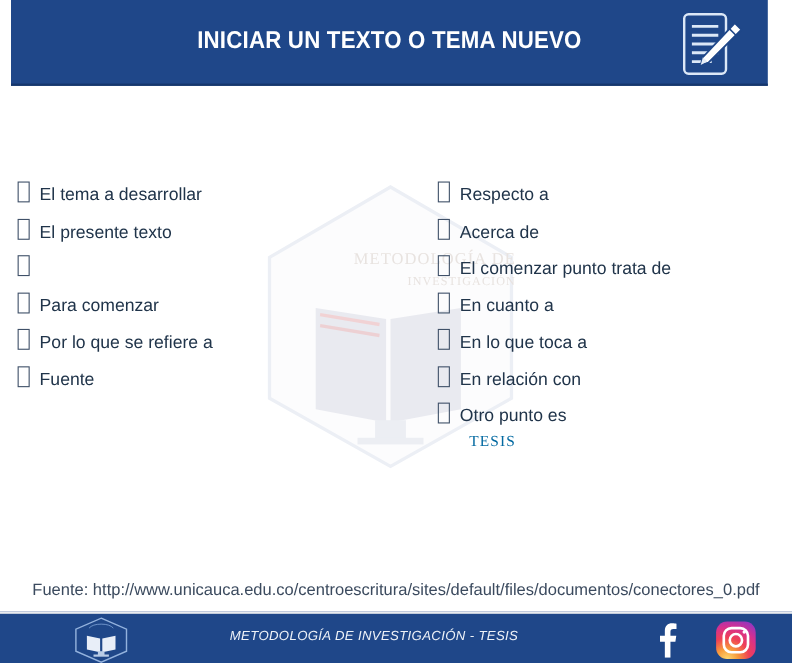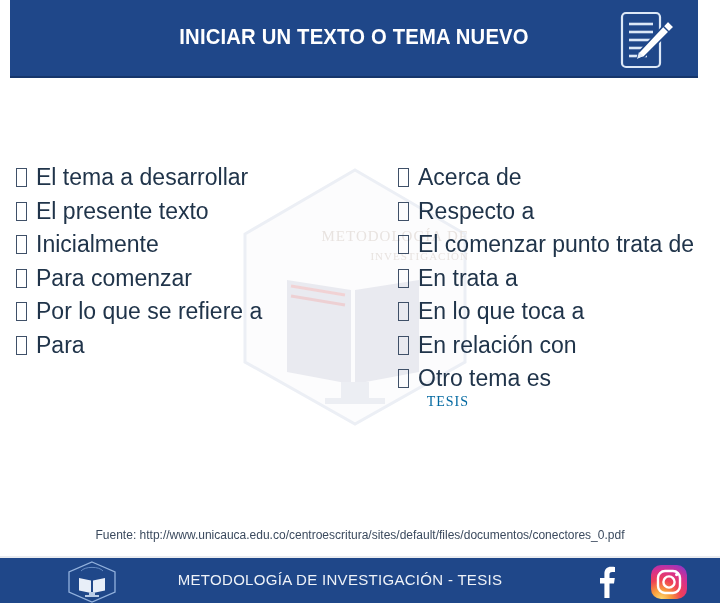--- a/index.html
+++ b/index.html
@@ -78,21 +78,21 @@
   .col {
     position: absolute;
     top: 83px;
   }
   .col-left  { left: 16px;  width: 360px; }
   .col-right { left: 398px; width: 310px; }
 
   .list-item {
     display: block;
     color: #20344a;
-    font-size: 23px;
+    font-size: 16px;
     line-height: 33.5px;
     white-space: nowrap;
     font-family: "Liberation Sans", sans-serif;
   }
   .col-right .list-item { white-space: normal; }
 
   .bullet {
     display: inline-block;
     width: 11px;
     height: 19px;
@@ -103,21 +103,21 @@
     background: transparent;
   }
   .item-text { display: inline; }
 
   
   .source {
     position: absolute;
     left: 0; right: 0;
     top: 528px;
     text-align: center;
-    font-size: 12px;
+    font-size: 15px;
     color: #3b4a5e;
     font-family: "Liberation Sans", sans-serif;
   }
 
   
   .footer {
     position: absolute;
     left: 0; top: 556px;
     width: 720px;
     height: 47px;
@@ -129,23 +129,24 @@
     left: 66px; top: 3px;
     width: 52px; height: 42px;
   }
   .footer-title {
     position: absolute;
     left: 140px;
     top: 13px;
     width: 400px;
     text-align: center;
     color: #eef2f8;
-    font-size: 15px;
+    font-size: 12px;
     letter-spacing: 0.3px;
     font-family: "Liberation Sans", sans-serif;
+    font-style: italic;
   }
   .fb-icon {
     position: absolute;
     left: 593px; top: 7px;
     width: 26px; height: 33px;
   }
   .ig-icon {
     position: absolute;
     left: 650px; top: 6px;
     width: 38px; height: 36px;
@@ -193,54 +194,54 @@
 <div class="content">
 
   <div class="col col-left">
     <div class="list-item">
       <span class="bullet"></span><span class="item-text">El tema a desarrollar</span>
     </div>
     <div class="list-item">
       <span class="bullet"></span><span class="item-text">El presente texto</span>
     </div>
     <div class="list-item">
-      <span class="bullet"></span><span class="item-text">Inicialmente</span>
+      <span class="bullet"></span>
     </div>
     <div class="list-item">
       <span class="bullet"></span><span class="item-text">Para comenzar</span>
     </div>
     <div class="list-item">
       <span class="bullet"></span><span class="item-text">Por lo que se refiere a</span>
     </div>
     <div class="list-item">
-      <span class="bullet"></span><span class="item-text">Para</span>
+      <span class="bullet"></span><span class="item-text">Fuente</span>
     </div>
   </div>
 
   <div class="col col-right">
     <div class="list-item">
+      <span class="bullet"></span><span class="item-text">Respecto a</span>
+    </div>
+    <div class="list-item">
       <span class="bullet"></span><span class="item-text">Acerca de</span>
     </div>
     <div class="list-item">
-      <span class="bullet"></span><span class="item-text">Respecto a</span>
-    </div>
-    <div class="list-item">
       <span class="bullet"></span><span class="item-text">El comenzar punto trata de</span>
     </div>
     <div class="list-item">
-      <span class="bullet"></span><span class="item-text">En trata a</span>
+      <span class="bullet"></span><span class="item-text">En cuanto a</span>
     </div>
     <div class="list-item">
       <span class="bullet"></span><span class="item-text">En lo que toca a</span>
     </div>
     <div class="list-item">
       <span class="bullet"></span><span class="item-text">En relación con</span>
     </div>
     <div class="list-item">
-      <span class="bullet"></span><span class="item-text">Otro tema es</span>
+      <span class="bullet"></span><span class="item-text">Otro punto es</span>
     </div>
   </div>
 
 </div>
 
 <div class="source">Fuente: http://www.unicauca.edu.co/centroescritura/sites/default/files/documentos/conectores_0.pdf</div>
 
 <div class="footer">
 
   <div class="footer-logo">

